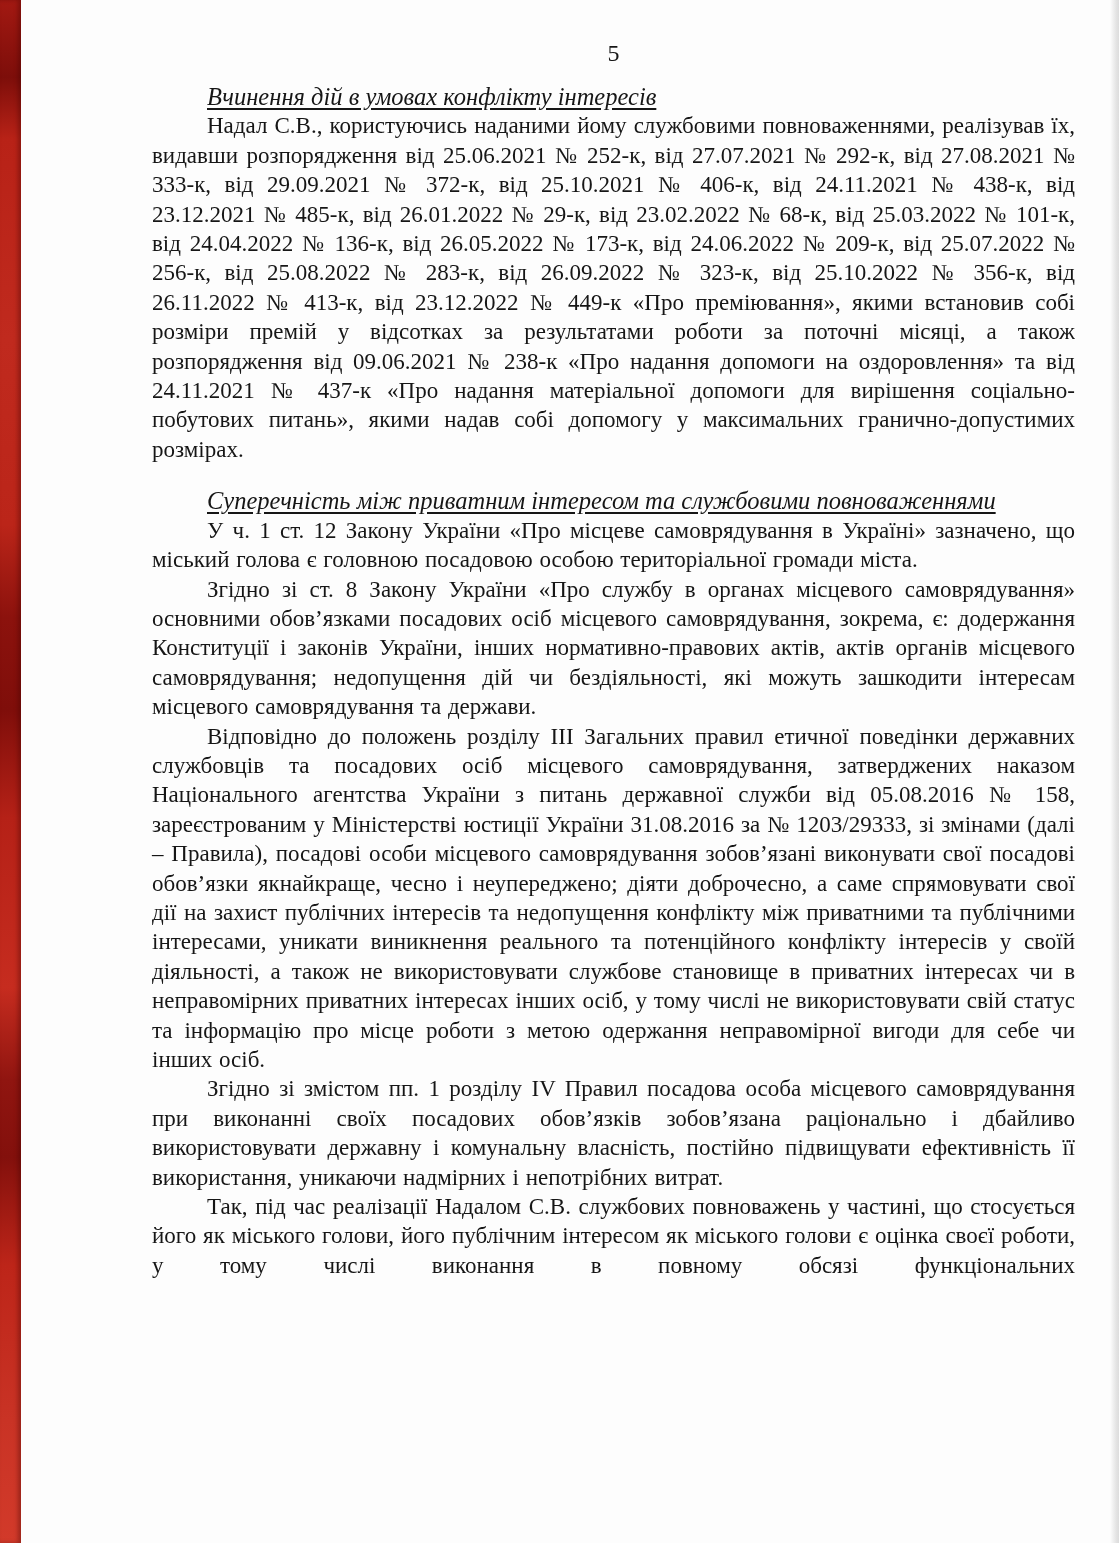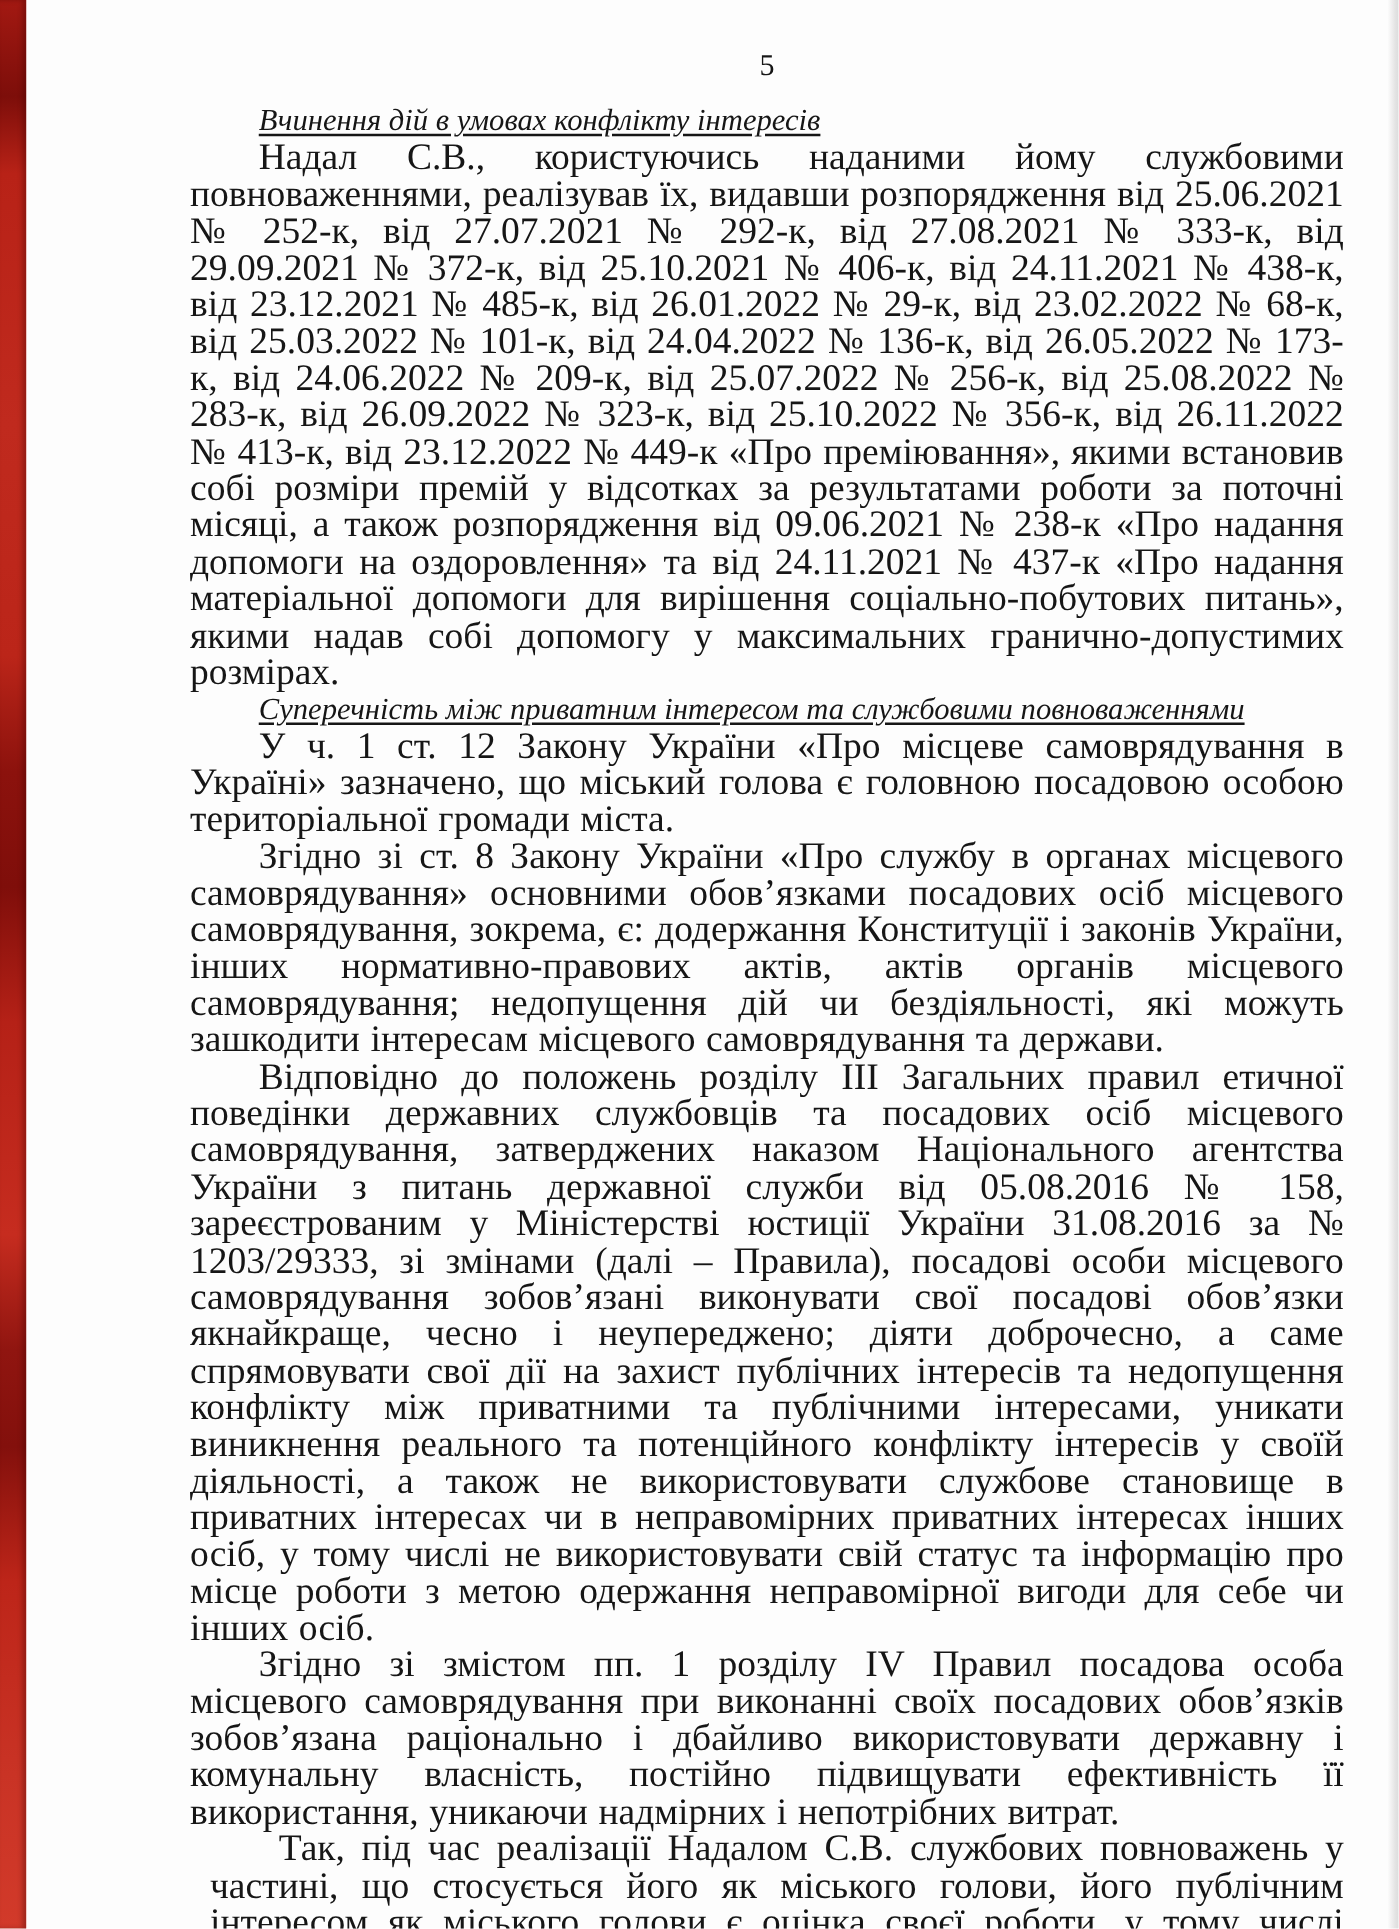--- a/index.html
+++ b/index.html
@@ -64,34 +64,34 @@
     line-height: 29.4px;
     font-style: italic;
     font-weight: 400;
     text-decoration: underline;
     text-underline-offset: 3px;
     text-indent: 55px;
     margin: 0;
     padding: 0;
   }
   .heading.gap-above {
+    margin-top: 22px;
   }
   p.body-par {
-    font-size: 30px;
+    font-size: 23px;
     line-height: 29.4px;
     text-align: justify;
     text-indent: 55px;
     margin: 0;
     padding: 0;
     word-spacing: 1px;
   }
   
   p.body-par.continues {
     text-align-last: justify;
-    margin-left: 16px;
   }
 </style>
 </head>
 <body>
 
 <div class="page">
   <div class="red-edge"></div>
   <div class="right-edge"></div>
 
   <div class="content">

